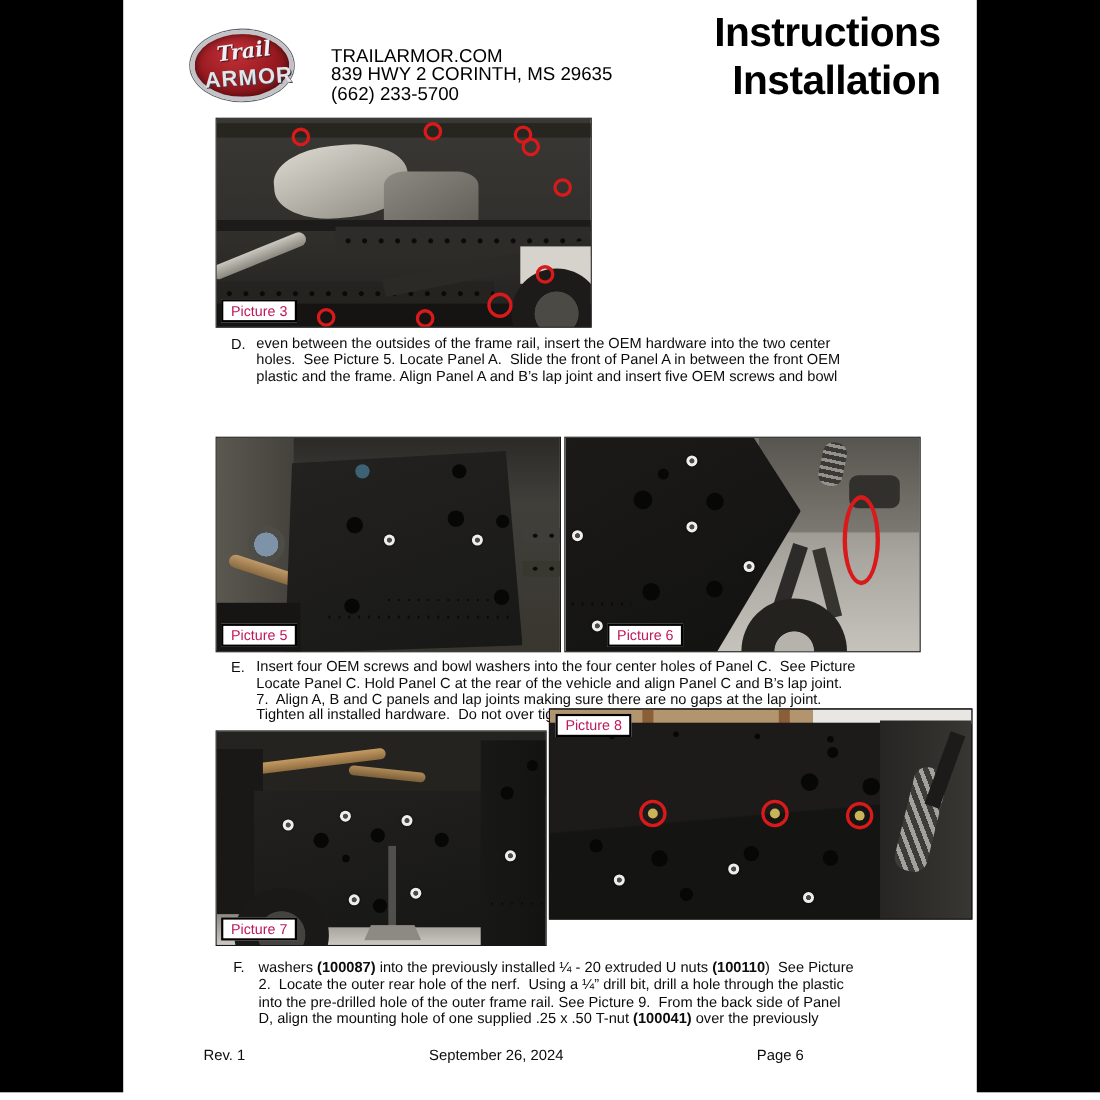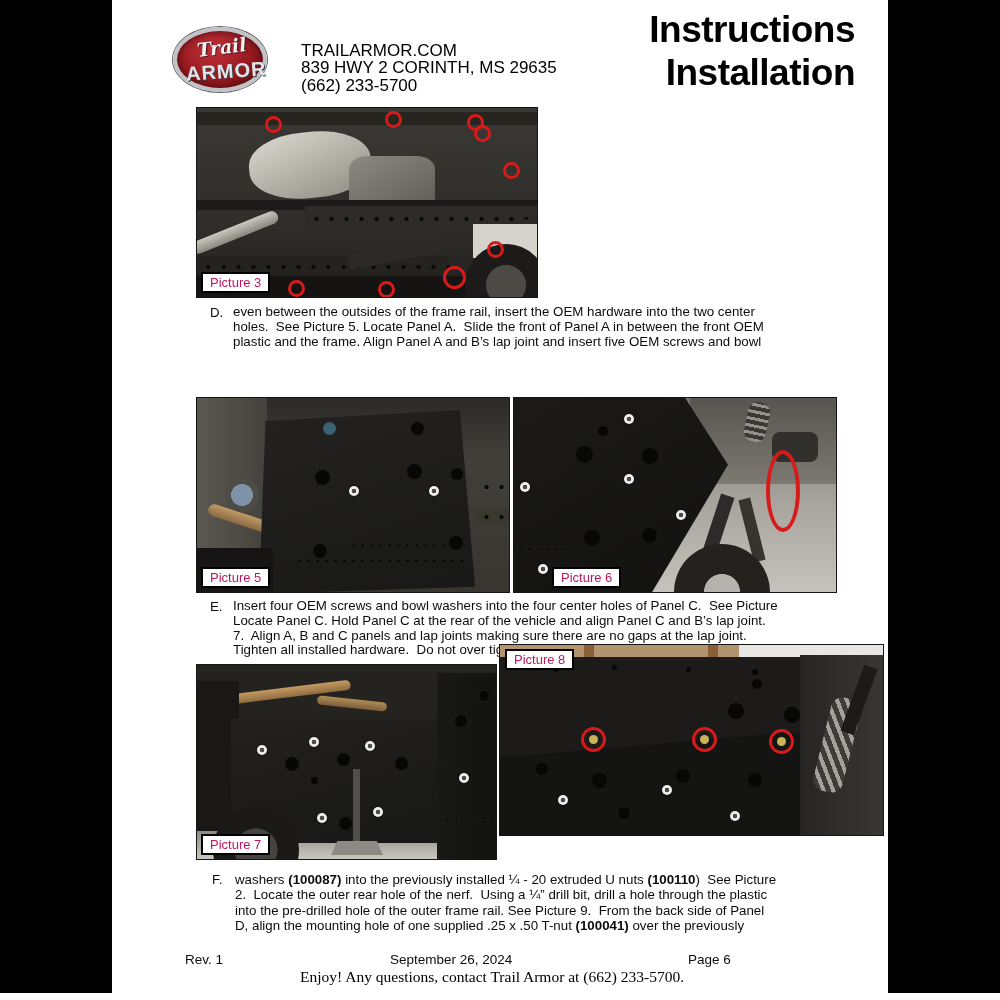--- a/index.html
+++ b/index.html
@@ -235,15 +235,14 @@
         <div class="tline"><span>washers </span><b>(100087)</b><span> into the previously installed ¼ - 20 extruded U nuts </span><b>(100110</b><span>)  See Picture</span></div>
         <div class="tline"><span>2.  Locate the outer rear hole of the nerf.  Using a ¼” drill bit, drill a hole through the plastic</span></div>
         <div class="tline"><span>into the pre-drilled hole of the outer frame rail. See Picture 9.  From the back side of Panel</span></div>
         <div class="tline"><span>D, align the mounting hole of one supplied .25 x .50 T-nut </span><b>(100041)</b><span> over the previously</span></div>
       </div>
   </div>
 
   <div class="foot" style="left:185px; top:952px;">Rev. 1</div>
   <div class="foot" style="left:390px; top:952px;">September 26, 2024</div>
   <div class="foot" style="left:688px; top:952px;">Page 6</div>
-  <div class="foot-note">Enjoy! Any questions, contact Trail Armor at (662) 233-5700.</div>
 
 </div>
 
 </body></html>

